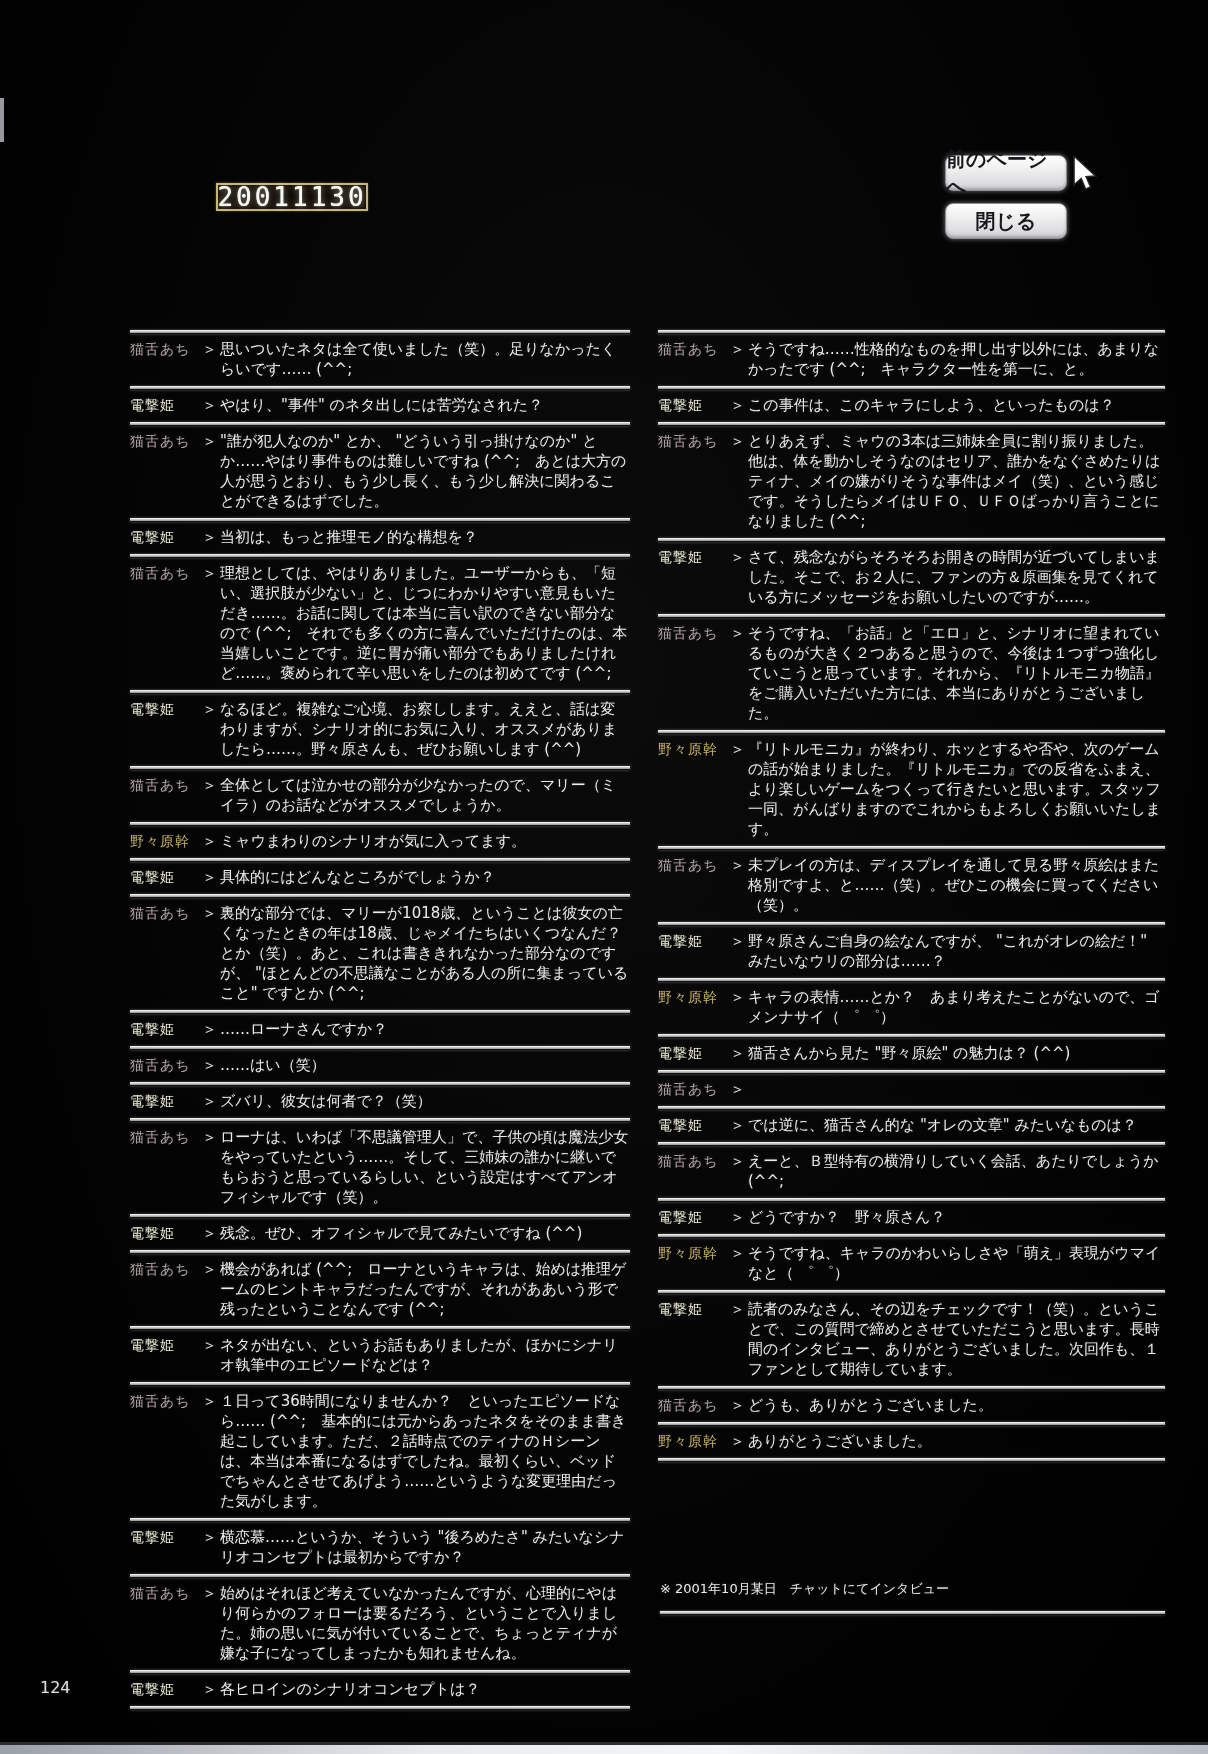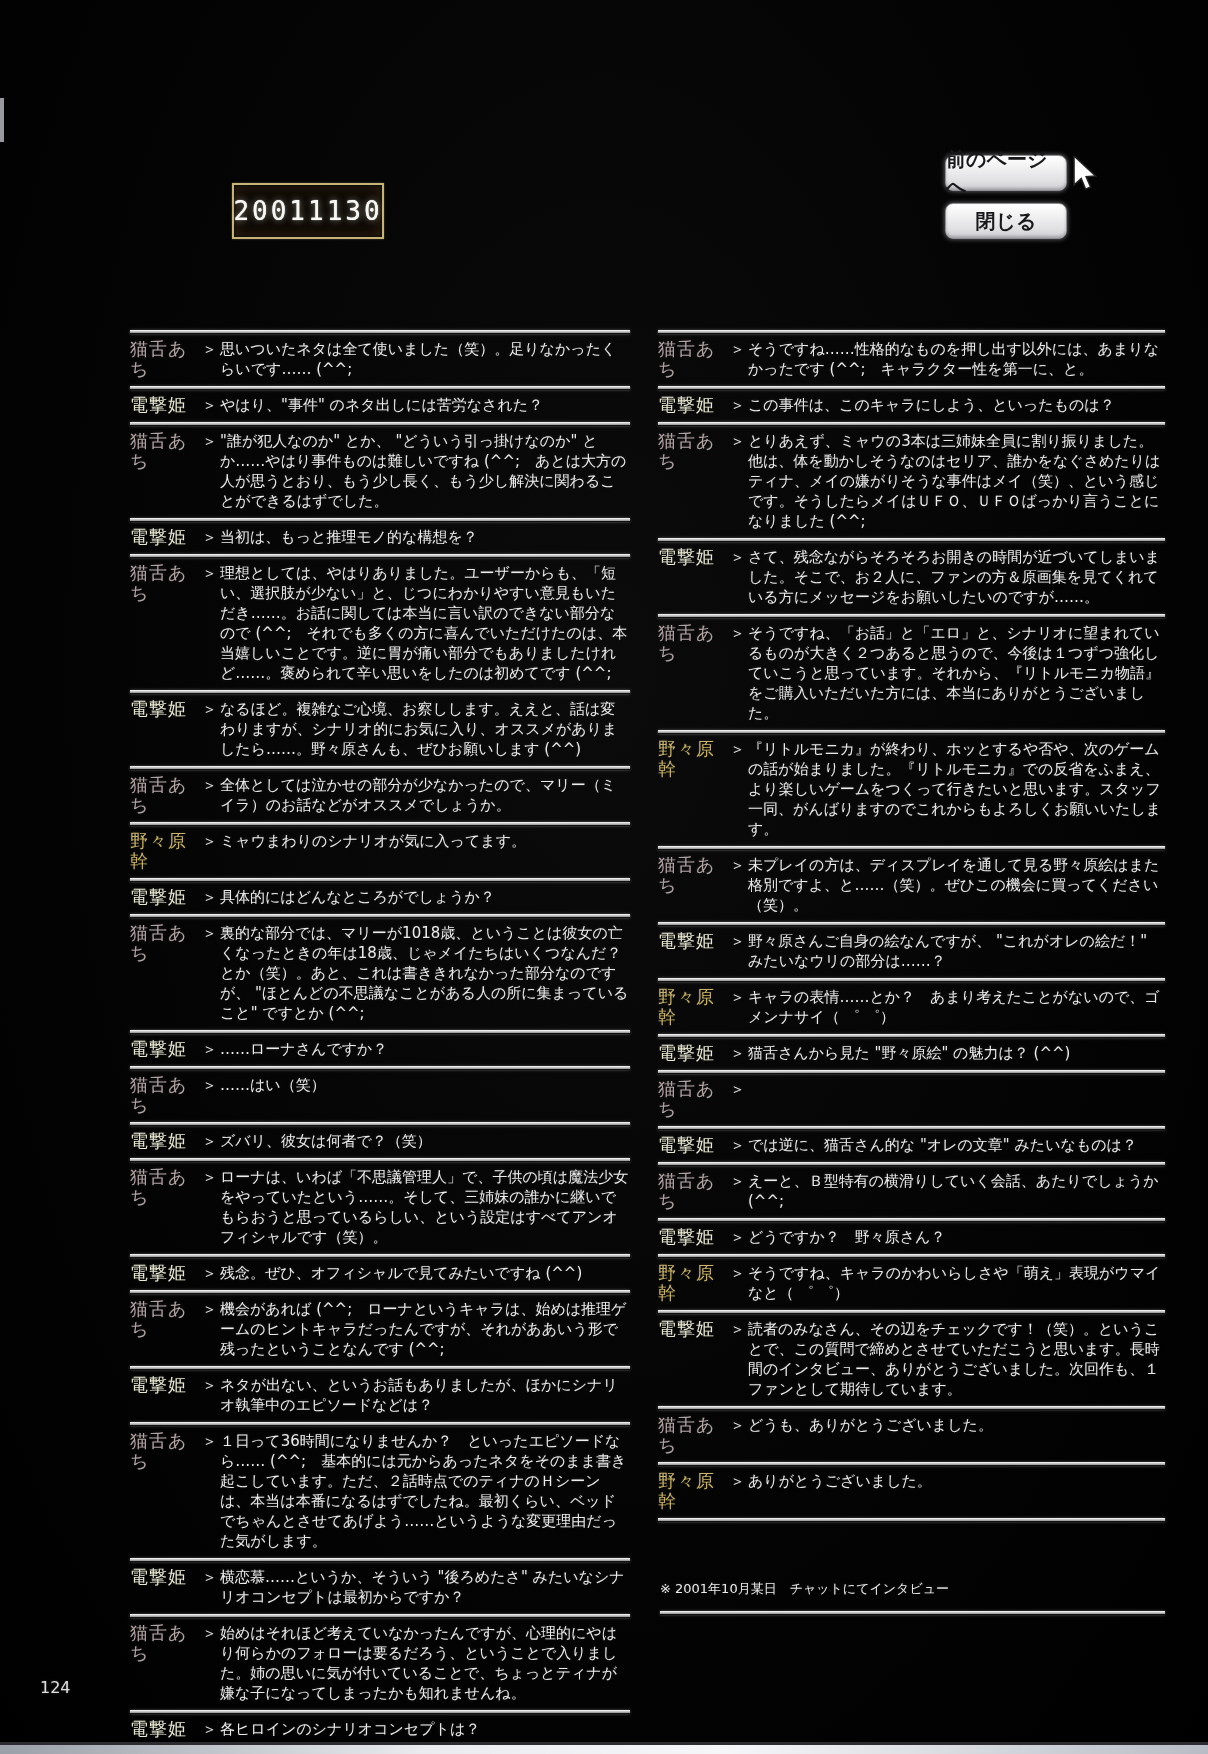--- a/index.html
+++ b/index.html
@@ -13,21 +13,21 @@
   }
   
   .edge-mark{position:absolute;left:0;top:98px;width:4px;height:44px;background:#c9ccd2;opacity:.75;}
   .bottom-band{
     position:absolute;left:0;right:0;bottom:0;height:9px;
     background:linear-gradient(90deg,#9aa0a8 0%,#e9ebee 35%,#f5f6f8 60%,#b8bdc5 100%);
     border-top:3px solid #2c2c31;
   }
   
   .date-box{
-    position:absolute;left:232px;top:183px;width:152px;height:56px;
+    position:absolute;left:216px;top:183px;width:152px;height:28px;
     box-sizing:border-box;
     border:2px solid #c7b376;
     box-shadow:inset 0 0 0 2px #14100a, inset 0 0 14px rgba(130,80,35,.35), 0 0 2px rgba(199,179,118,.4);
     background:#0e0a06;
     display:flex;align-items:center;justify-content:center;
   }
   .date-box span{
     font-family:"DejaVu Sans Mono","Liberation Mono",monospace;
     font-size:26px;color:#f7f7f4;letter-spacing:3px;
     text-shadow:0 0 1px #fff,0 0 7px rgba(255,255,230,.55);
@@ -50,21 +50,21 @@
   #col-left{left:130px;width:500px;}
   #col-right{left:658px;width:507px;}
   .rule{
     height:3px;width:100%;
     background:linear-gradient(to bottom,#ffffff,#8f8f8f);
     border-bottom:1px solid #101010;
     box-shadow:0 0 3px rgba(255,255,255,.35);
   }
   .entry{display:flex;padding:5px 0 7px;}
   .speaker{
-    flex:0 0 72px;font-size:18px;line-height:20px;letter-spacing:1px;
+    flex:0 0 72px;font-size:14px;line-height:20px;letter-spacing:1px;
     text-shadow:1px 1px 1px rgba(0,0,0,.9),0 0 3px rgba(255,255,255,.18);
   }
   .marker{flex:0 0 18px;font-size:15px;line-height:20px;color:#ececec;
     text-shadow:1px 1px 1px rgba(0,0,0,.9),0 0 3px rgba(255,255,255,.22);}
   .text{
     flex:1;font-size:15px;line-height:20px;color:#ececec;
     text-shadow:1px 1px 1px rgba(0,0,0,.9),0 0 3px rgba(255,255,255,.22);
   }
   
   .footnote{

